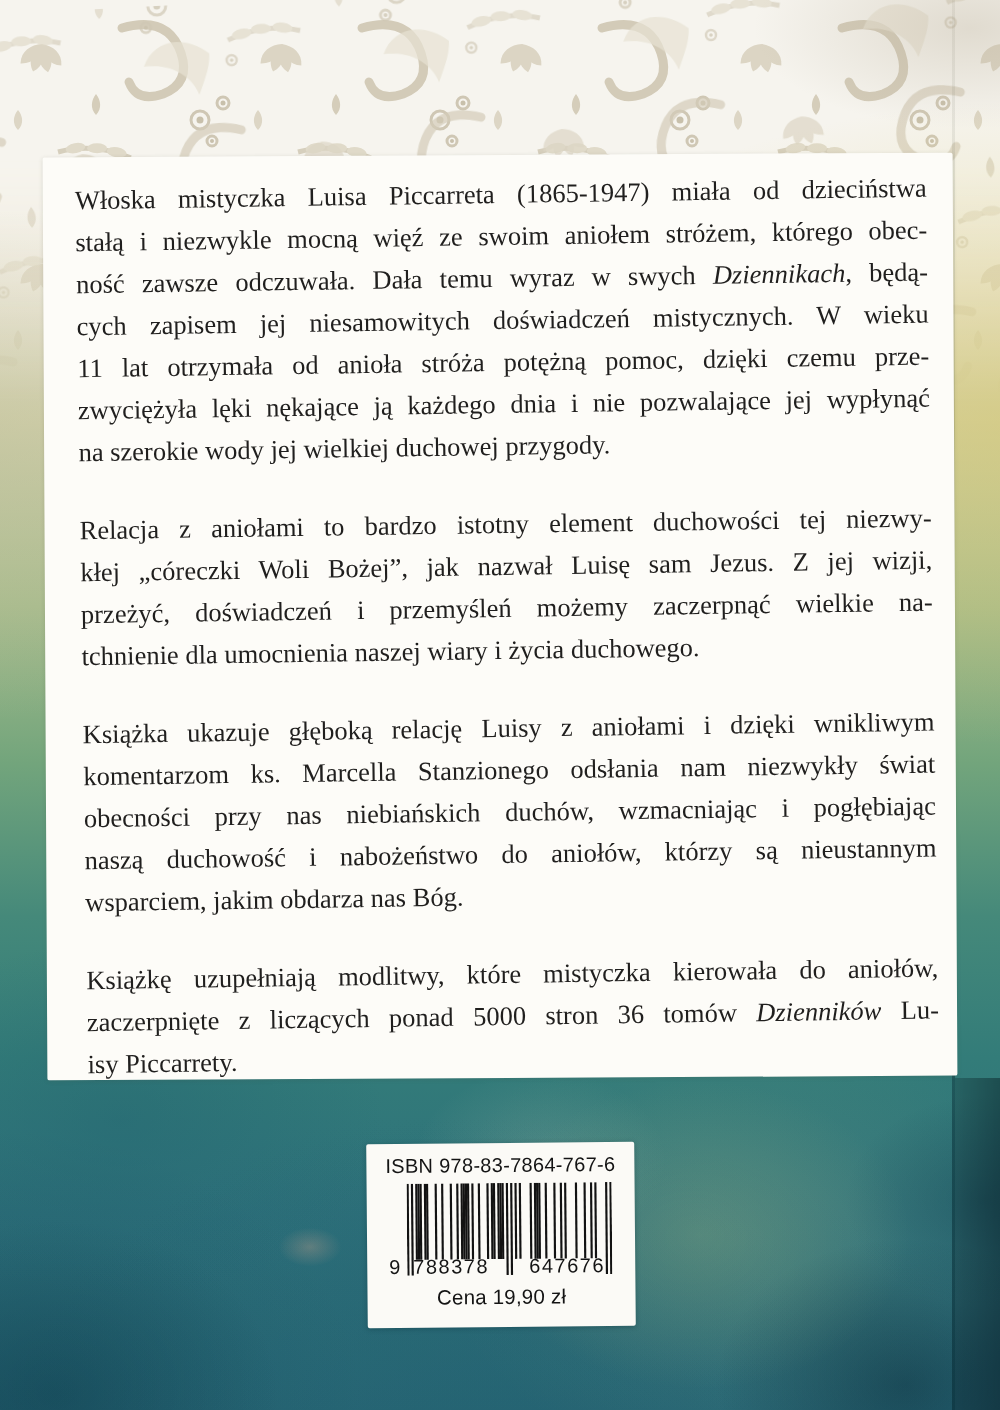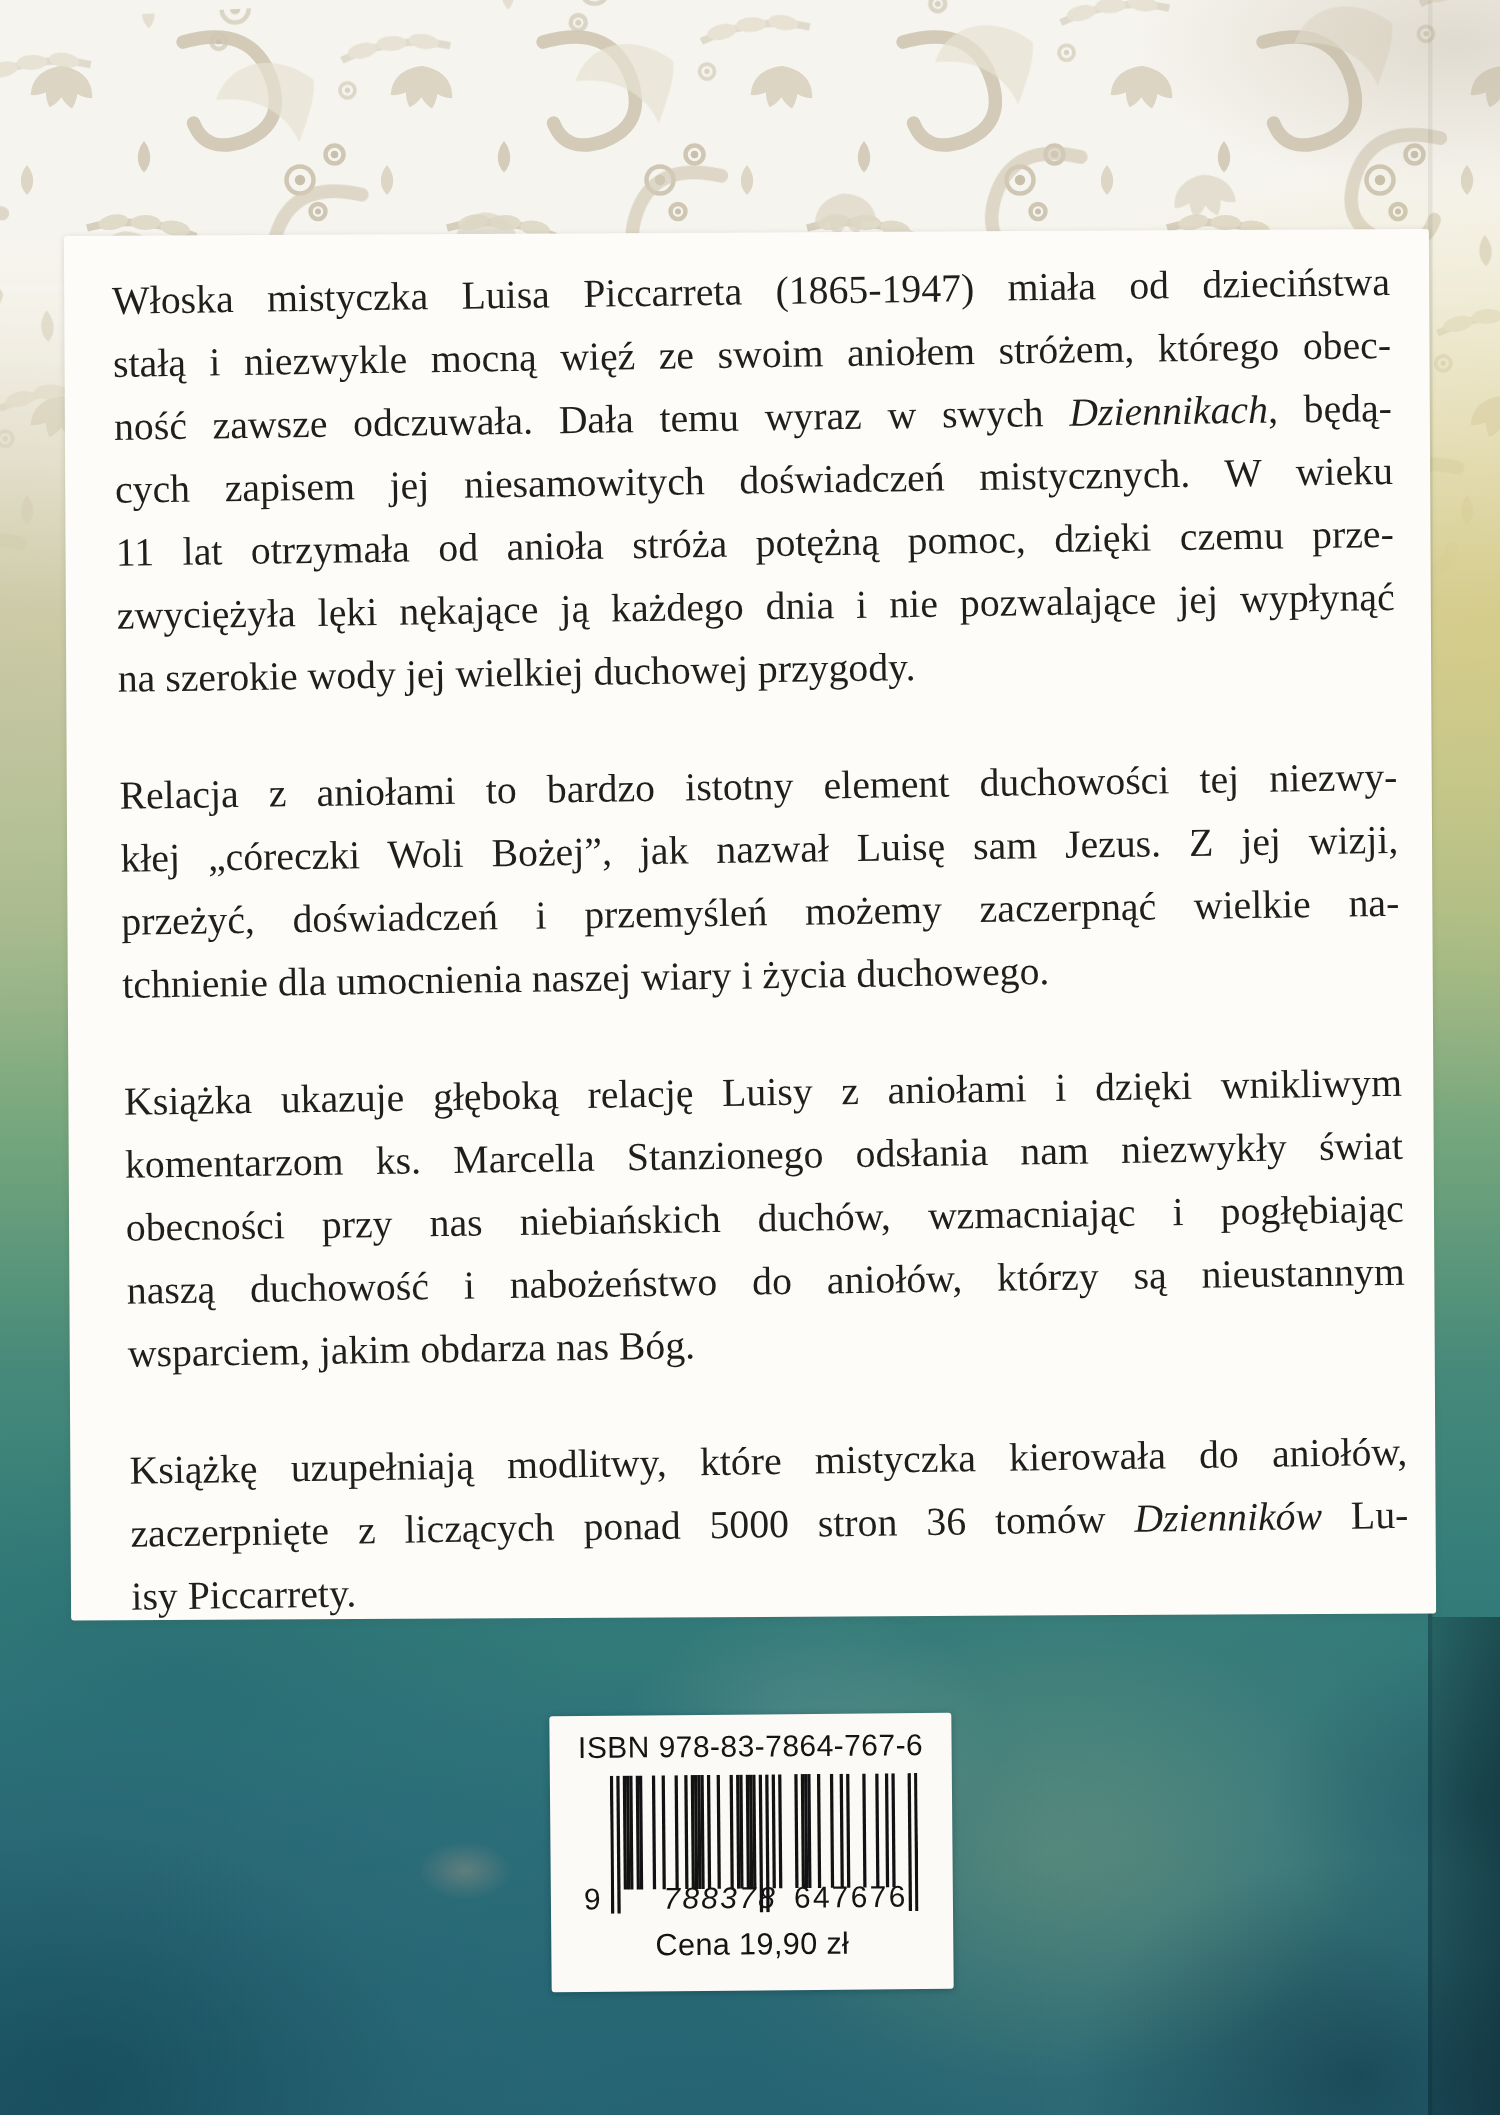--- a/index.html
+++ b/index.html
@@ -72,21 +72,21 @@
     text-align:center;
   }
   .isbn-label{
     margin-top:11px;font-size:20px;letter-spacing:0.3px;font-weight:400;
     white-space:nowrap;
   }
   .barcode{position:relative;width:240px;height:100px;margin:6px auto 0 auto;}
   .barcode svg{position:absolute;left:26px;top:0;width:205px;height:92px;}
   .bdigit{position:absolute;top:72px;font-size:20px;letter-spacing:1.5px;white-space:nowrap;}
   .d-lead{left:8px;}
-  .d-g1{left:61px;font-style:italic;}
+  .d-g1{left:32px;}
   .d-g2{left:148px;text-align:right;}
   .price{position:relative;margin-top:2px;font-size:20.5px;letter-spacing:0.2px;}
 </style>
 </head>
 <body>
 
 <div class="cover">
 
   <svg class="floral" viewBox="0 0 1000 430" preserveAspectRatio="none" xmlns="http://www.w3.org/2000/svg">
     <defs>

